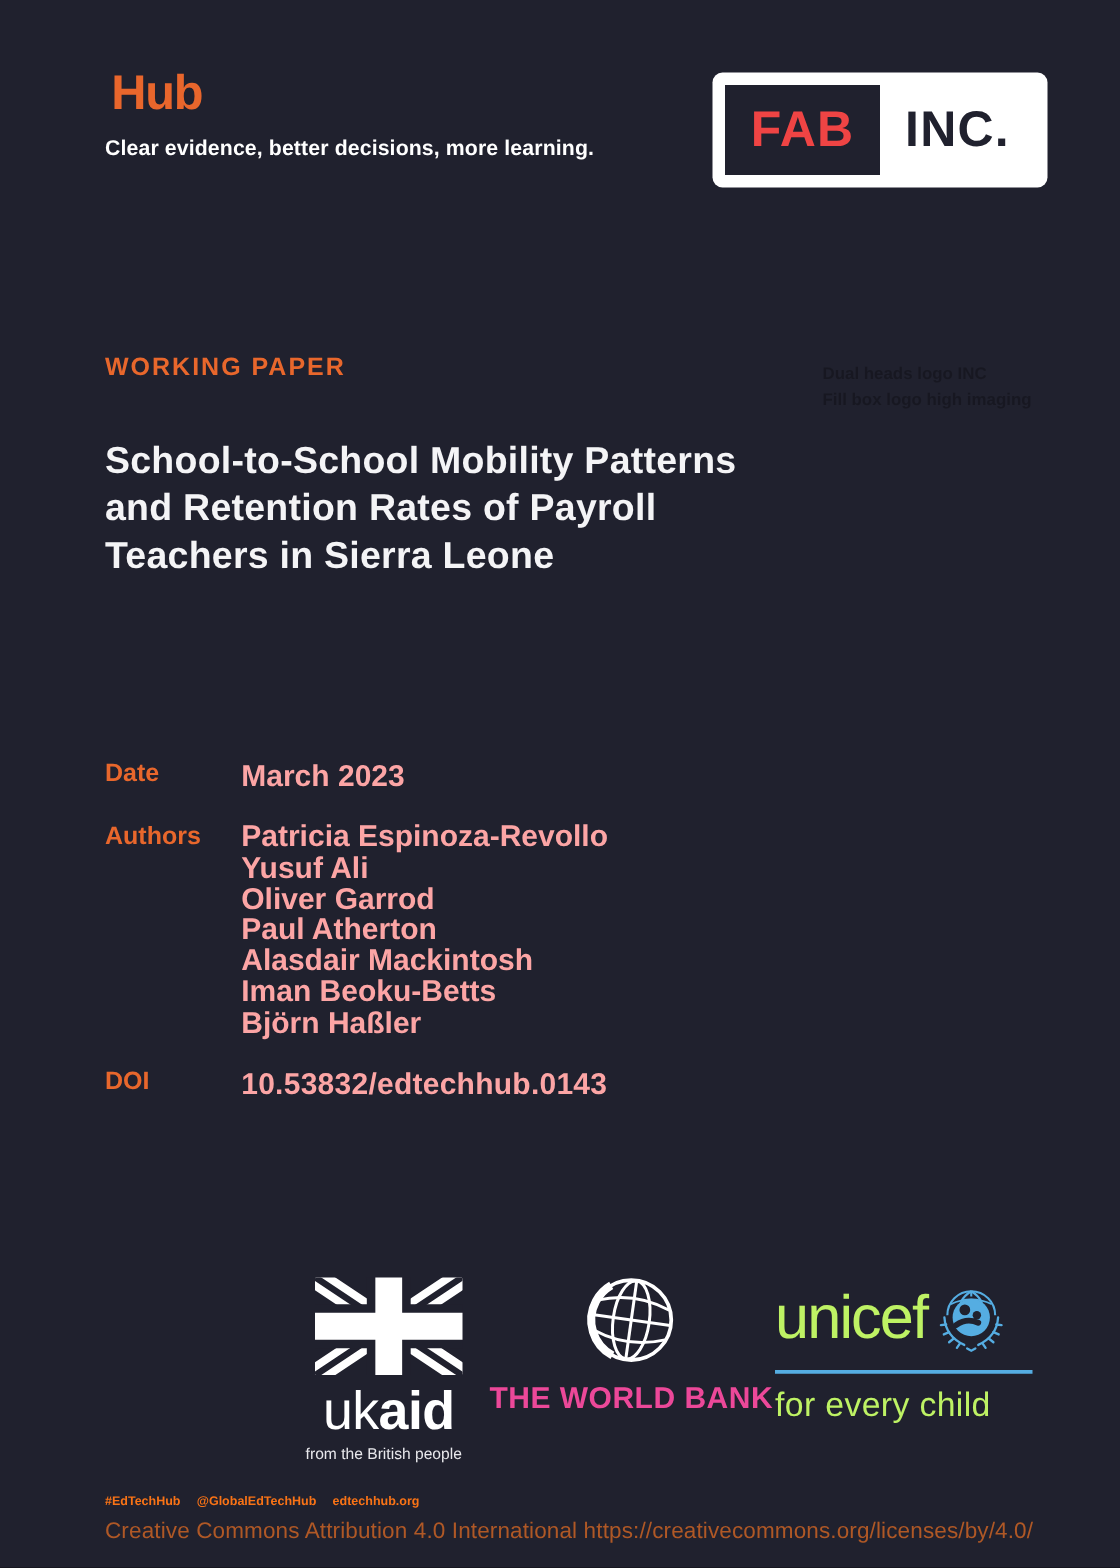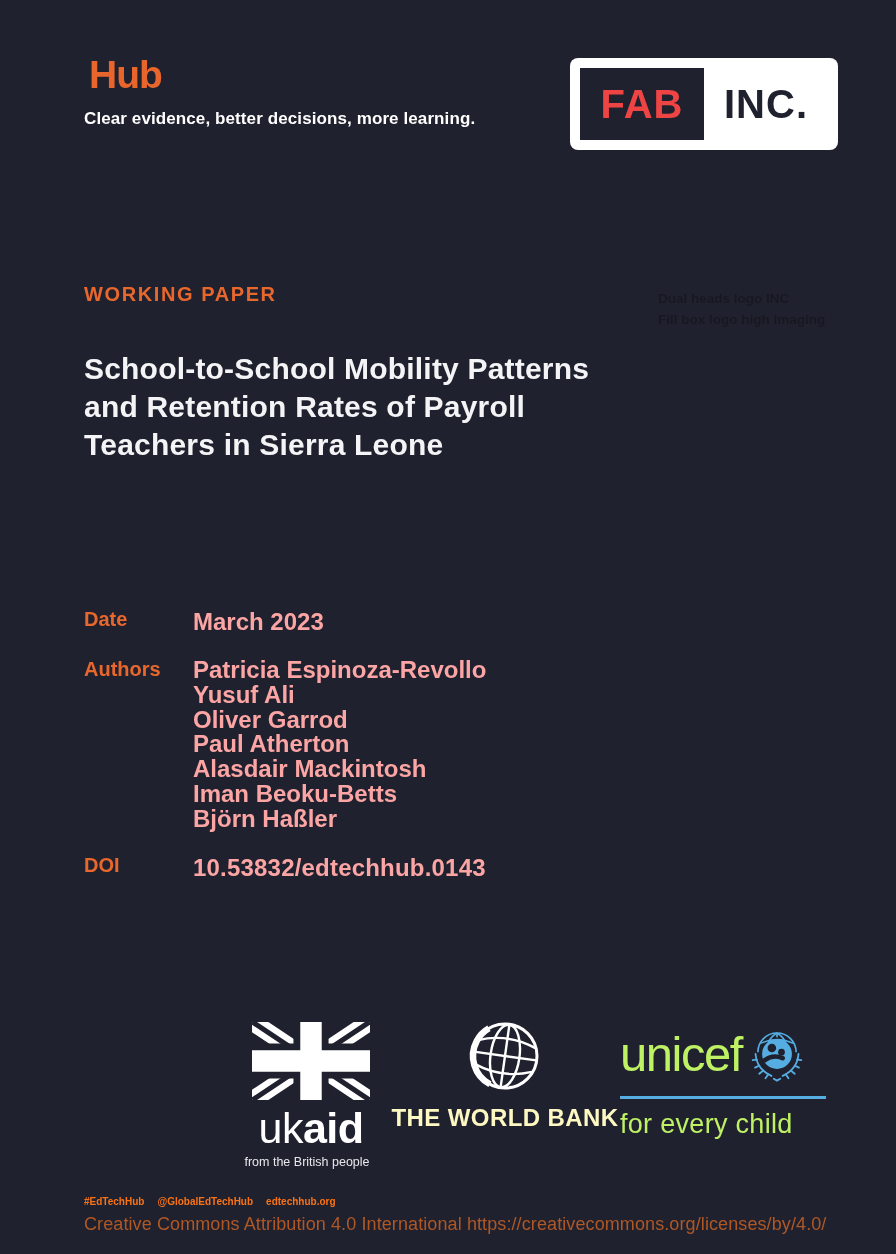--- a/index.html
+++ b/index.html
@@ -56,21 +56,21 @@
   .authors-list div{line-height:24.8px;}
   .meta-value.doi{letter-spacing:0.2px;}
 
   
   .ukaid{position:absolute;left:251px;top:1022px;width:120px;text-align:center;color:#ffffff;}
   .ukaid-word{font-size:43px;line-height:1;margin-top:3px;letter-spacing:-0.5px;}
   .ukaid-word .uk{font-weight:500;}
   .ukaid-word .aid{font-weight:800;}
   .ukaid-tagline{font-size:12.5px;font-weight:400;color:#E8E8EC;margin-top:5px;white-space:nowrap;margin-left:-8px;}
 
-  .worldbank{position:absolute;left:385px;top:1018px;width:240px;text-align:center;color:#fef9c3;}
+  .worldbank{position:absolute;left:385px;top:1018px;width:240px;text-align:center;color:#ec4899;}
   .worldbank-name{font-size:24px;font-weight:800;letter-spacing:0.4px;margin-top:6px;white-space:nowrap;}
 
   .unicef{position:absolute;left:620px;top:1026px;width:206px;color:#bef264;}
   .unicef-row{display:flex;align-items:center;}
   .unicef-word{font-size:49px;font-weight:500;letter-spacing:-1.5px;line-height:1;}
   .unicef-divider{height:3px;background:#55ADE2;margin-top:14px;width:206px;}
   .unicef-tagline{font-size:27px;font-weight:400;margin-top:10px;letter-spacing:0.3px;white-space:nowrap;}
 
   
   .footer{position:absolute;left:84px;top:1196px;}

